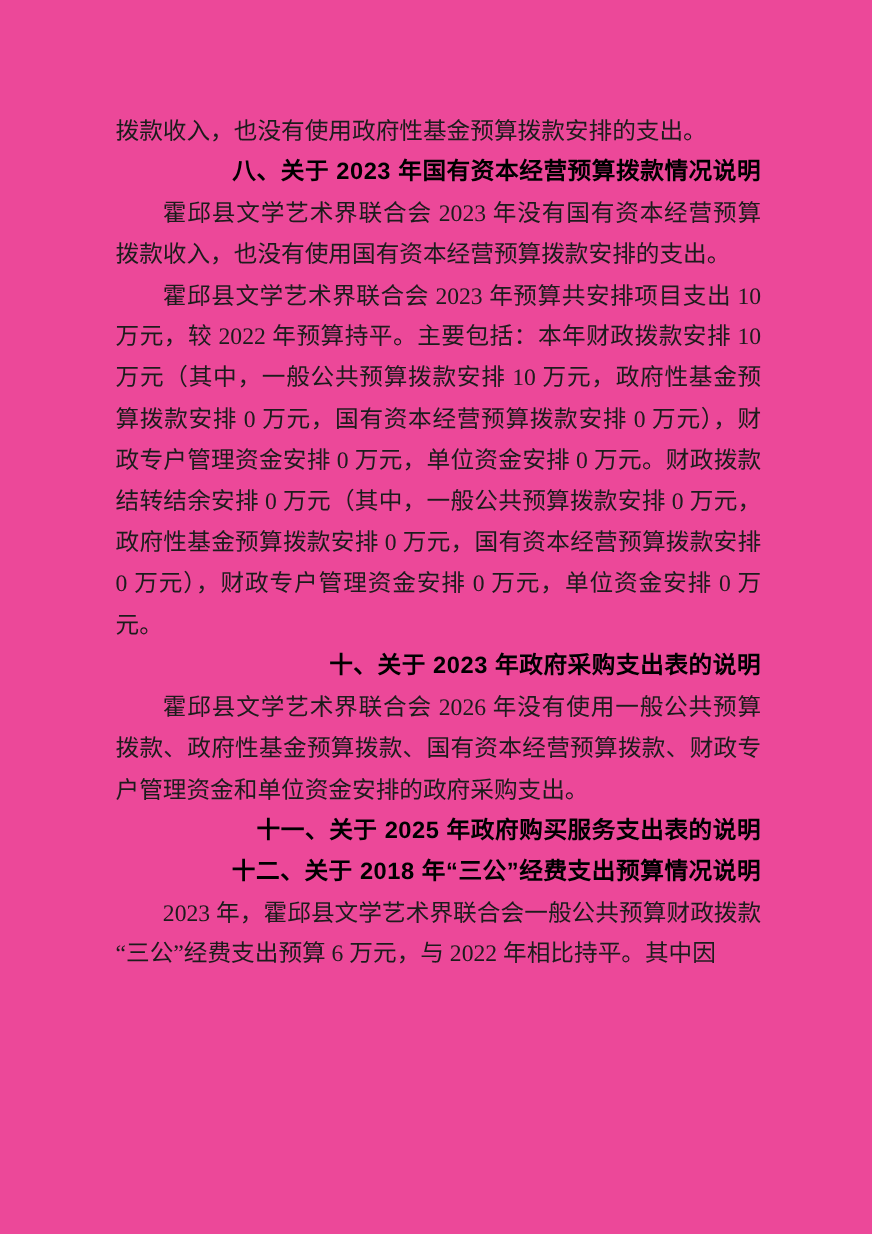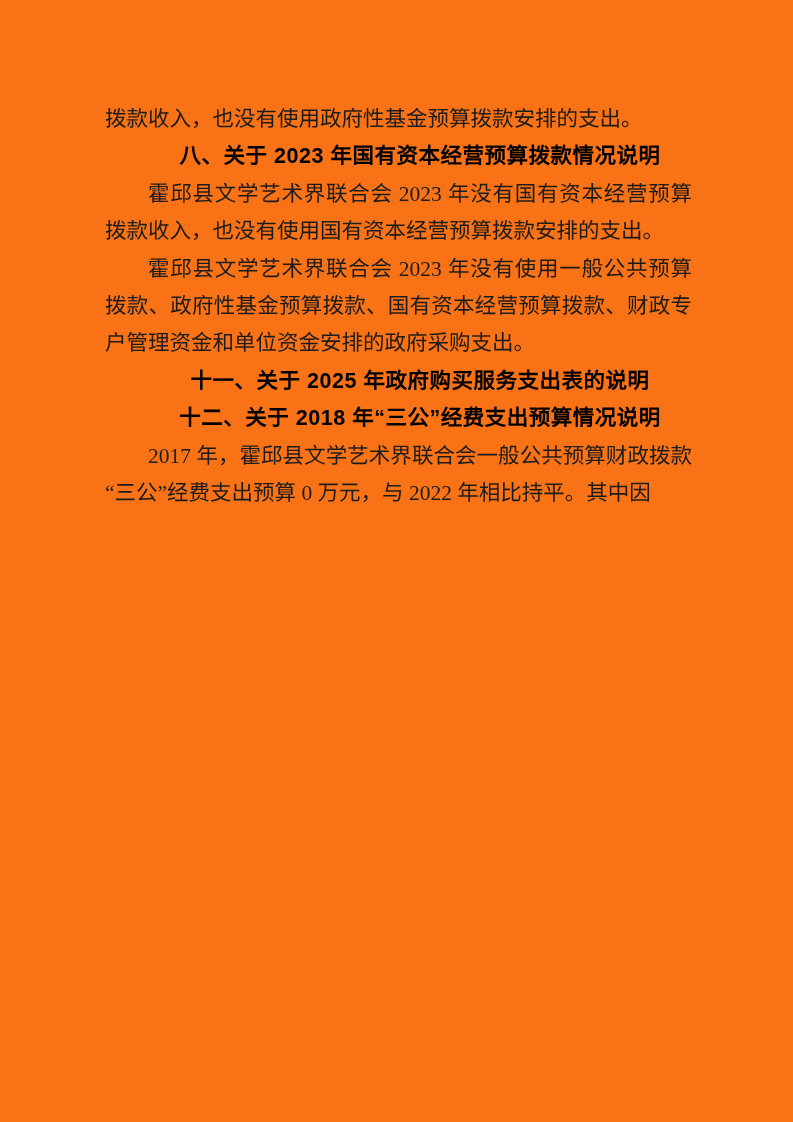--- a/index.html
+++ b/index.html
@@ -5,21 +5,21 @@
   html, body {
     margin: 0;
     padding: 0;
     background: #888;
   }
   .page {
     position: relative;
     width: 793px;
     height: 1122px;
     margin: 0 auto;
-    background: #f97316;
+    background: #ec4899;
     overflow: hidden;
   }
   .content {
     position: absolute;
     left: 105px;
     top: 101px;
     width: 587px;
   }
   .content p {
     margin: 0;
@@ -32,42 +32,44 @@
     word-break: break-all;
   }
   .content p.body-indent {
     text-indent: 2em;
   }
   .content p.heading {
     font-family: "Liberation Sans", "DejaVu Sans", sans-serif;
     font-weight: 700;
     color: #000000;
     text-indent: 2em;
-    text-align: center;
+    text-align: right;
     letter-spacing: 0.5px;
   }
 </style>
 </head>
 <body>
 
 <div class="page">
   <div class="content">
 
     <p class="body-continuation">拨款收入，也没有使用政府性基金预算拨款安排的支出。</p>
 
     <p class="heading">八、关于 2023 年国有资本经营预算拨款情况说明</p>
 
     <p class="body-indent">霍邱县文学艺术界联合会 2023 年没有国有资本经营预算拨款收入，也没有使用国有资本经营预算拨款安排的支出。</p>
 
 
+    <p class="body-indent">霍邱县文学艺术界联合会 2023 年预算共安排项目支出 10 万元，较 2022 年预算持平。主要包括：本年财政拨款安排 10 万元（其中，一般公共预算拨款安排 10 万元，政府性基金预算拨款安排 0 万元，国有资本经营预算拨款安排 0 万元），财政专户管理资金安排 0 万元，单位资金安排 0 万元。财政拨款结转结余安排 0 万元（其中，一般公共预算拨款安排 0 万元，政府性基金预算拨款安排 0 万元，国有资本经营预算拨款安排 0 万元），财政专户管理资金安排 0 万元，单位资金安排 0 万元。</p>
 
+    <p class="heading">十、关于 2023 年政府采购支出表的说明</p>
 
-    <p class="body-indent">霍邱县文学艺术界联合会 2023 年没有使用一般公共预算拨款、政府性基金预算拨款、国有资本经营预算拨款、财政专户管理资金和单位资金安排的政府采购支出。</p>
+    <p class="body-indent">霍邱县文学艺术界联合会 2026 年没有使用一般公共预算拨款、政府性基金预算拨款、国有资本经营预算拨款、财政专户管理资金和单位资金安排的政府采购支出。</p>
 
     <p class="heading">十一、关于 2025 年政府购买服务支出表的说明</p>
 
 
     <p class="heading">十二、关于 2018 年“三公”经费支出预算情况说明</p>
 
-    <p class="body-indent">2017 年，霍邱县文学艺术界联合会一般公共预算财政拨款“三公”经费支出预算 0 万元，与 2022 年相比持平。其中因</p>
+    <p class="body-indent">2023 年，霍邱县文学艺术界联合会一般公共预算财政拨款“三公”经费支出预算 6 万元，与 2022 年相比持平。其中因</p>
 
   </div>
 </div>
 
 </body></html>

